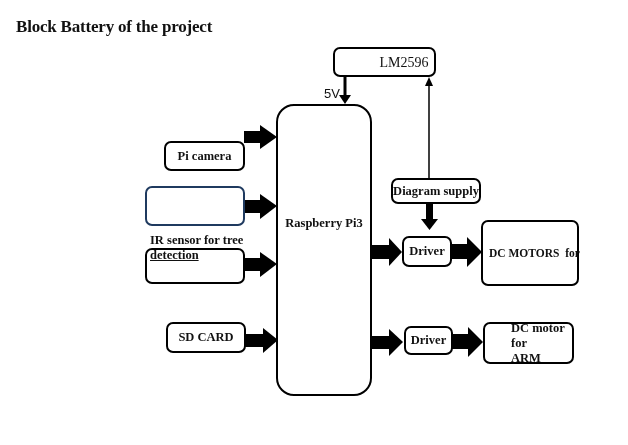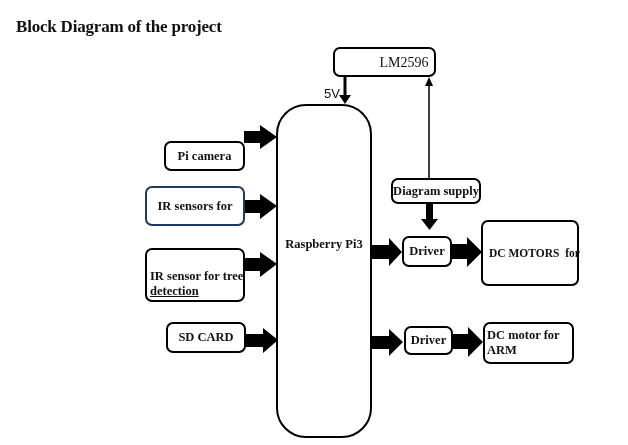--- a/index.html
+++ b/index.html
@@ -8,21 +8,21 @@
   .box { position:absolute; box-sizing:border-box; border:2px solid #000; border-radius:7px; background:#fff;
          display:flex; align-items:center; justify-content:center; text-align:center;
          font-weight:bold; font-size:12.5px; line-height:15px; color:#111; }
   .box.left { justify-content:flex-start; text-align:left; padding-left:10px; }
   svg.wires { position:absolute; left:0; top:0; }
   .label5v { position:absolute; left:324px; top:86px; font-family:"Liberation Sans", sans-serif; font-size:13px; color:#111; }
 </style>
 </head>
 <body>
 
-<div class="title">Block Diagram of the project</div>
+<div class="title">Block Battery of the project</div>
 
 <svg class="wires" width="628" height="445">
 
   <line x1="345" y1="76" x2="345" y2="96" stroke="#000" stroke-width="3"></line>
   <polygon points="339,95 351,95 345,104" fill="#000"></polygon>
 
   <line x1="429" y1="178" x2="429" y2="84" stroke="#000" stroke-width="1.5"></line>
   <polygon points="425,86 433,86 429,77" fill="#000"></polygon>
 
   <rect x="426" y="203" width="7" height="17" fill="#000"></rect>
@@ -62,35 +62,34 @@
     <rect x="452" y="334" width="17" height="15" fill="#000"></rect>
     <polygon points="468,327 468,357 483,342" fill="#000"></polygon>
   </g>
 </svg>
 
 <div class="box" style="left:333px;top:47px;width:103px;height:30px;font-weight:normal;font-size:14px;padding-left:39px;">
   <span>LM2596</span>
 </div>
 <div class="label5v">5V</div>
 
-<div class="box" style="left:276px;top:104px;width:96px;height:334px;border-radius:30px;">
+<div class="box" style="left:276px;top:104px;width:96px;height:292px;border-radius:18px;">
   <span style="position:relative;top:-27px;">Raspberry Pi3</span>
 </div>
 
 <div class="box" style="left:164px;top:123px;width:81px;height:30px;margin-top:18px;">
   <span>Pi camera</span>
 </div>
 
 <div class="box" style="left:145px;top:186px;width:100px;height:40px;border-color:#1f3a5f;">
   <div>
-    <div>IR sensors for</div>
   </div>
 </div>
 
-<div class="box left" style="left:145px;top:248px;width:100px;height:54px;padding-left:3px;align-items:flex-end;padding-bottom:1px;">
+<div class="box left" style="left:145px;top:248px;width:100px;height:36px;padding-left:3px;align-items:flex-end;padding-bottom:19px;">
   <div>
     <div style="white-space:nowrap;">IR sensor for tree</div>
     <div style="text-decoration:underline;">detection</div>
   </div>
 </div>
 
 <div class="box" style="left:166px;top:322px;width:80px;height:31px;">
   <span>SD CARD</span>
 </div>
 
@@ -105,18 +104,18 @@
 <div class="box" style="left:404px;top:326px;width:49px;height:29px;">
   <span>Driver</span>
 </div>
 
 <div class="box left" style="left:481px;top:220px;width:98px;height:66px;padding-left:6px;font-size:11.5px;">
   <div>
     <div style="white-space:pre;">DC MOTORS  for</div>
   </div>
 </div>
 
-<div class="box left" style="left:483px;top:322px;width:91px;height:42px;padding-left:2px;">
+<div class="box left" style="left:483px;top:322px;width:91px;height:42px;padding-left:26px;">
   <div>
     <div>DC motor for</div>
     <div>ARM</div>
   </div>
 </div>
 
 </body></html>

